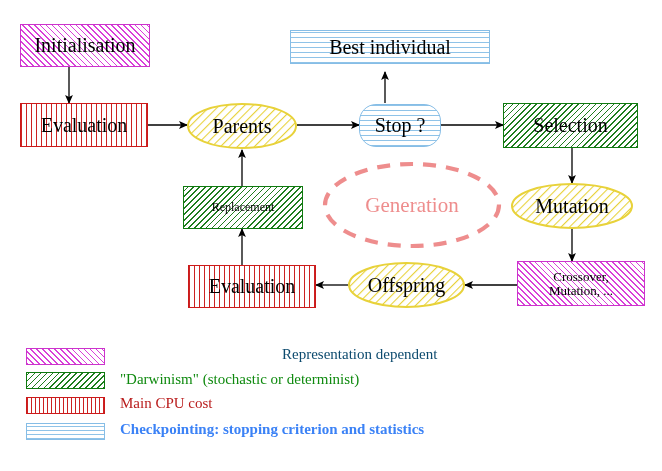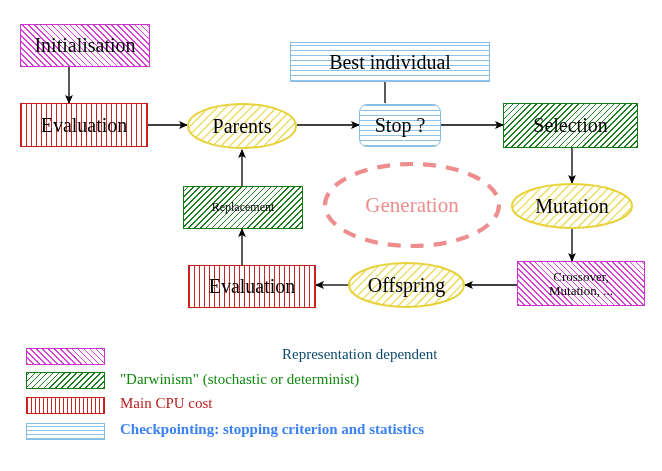--- a/index.html
+++ b/index.html
@@ -46,21 +46,21 @@
   }
   
   .fill-blue{
     background-color:#ffffff;
     background-image:repeating-linear-gradient(0deg,
        #8fc3e8 0px,#8fc3e8 1.1px,
        rgba(255,255,255,0) 1.1px,rgba(255,255,255,0) 5px);
     border:1.5px solid #86bde6;
   }
 
-  .rounded{border-radius:8px;}
+  .rounded{border-radius:17px;}
 
   
   .ellipse{
     position:absolute;z-index:3;
     display:flex;align-items:center;justify-content:center;
   }
   .ellipse .ebg{position:absolute;left:0;top:0;width:100%;height:100%;}
   .ellipse .lbl{position:relative;z-index:4;}
 
   
@@ -136,21 +136,21 @@
   </div>
 
   <div class="node fill-magenta" style="left:20px;top:24px;width:130px;height:43px;font-size:20px;">
     <span class="lbl">Initialisation</span>
   </div>
 
   <div class="node fill-red" style="left:20px;top:103px;width:128px;height:44px;font-size:20px;">
     <span class="lbl">Evaluation</span>
   </div>
 
-  <div class="node fill-blue" style="left:290px;top:42px;width:200px;height:40px;font-size:20px;">
+  <div class="node fill-blue" style="left:290px;top:30px;width:200px;height:34px;font-size:20px;">
     <span class="lbl">Best individual</span>
   </div>
 
   <div class="node fill-blue rounded" style="left:359px;top:104px;width:82px;height:43px;font-size:20px;">
     <span class="lbl">Stop ?</span>
   </div>
 
   <div class="node fill-green" style="left:503px;top:103px;width:135px;height:45px;font-size:20px;">
     <span class="lbl">Selection</span>
   </div>

